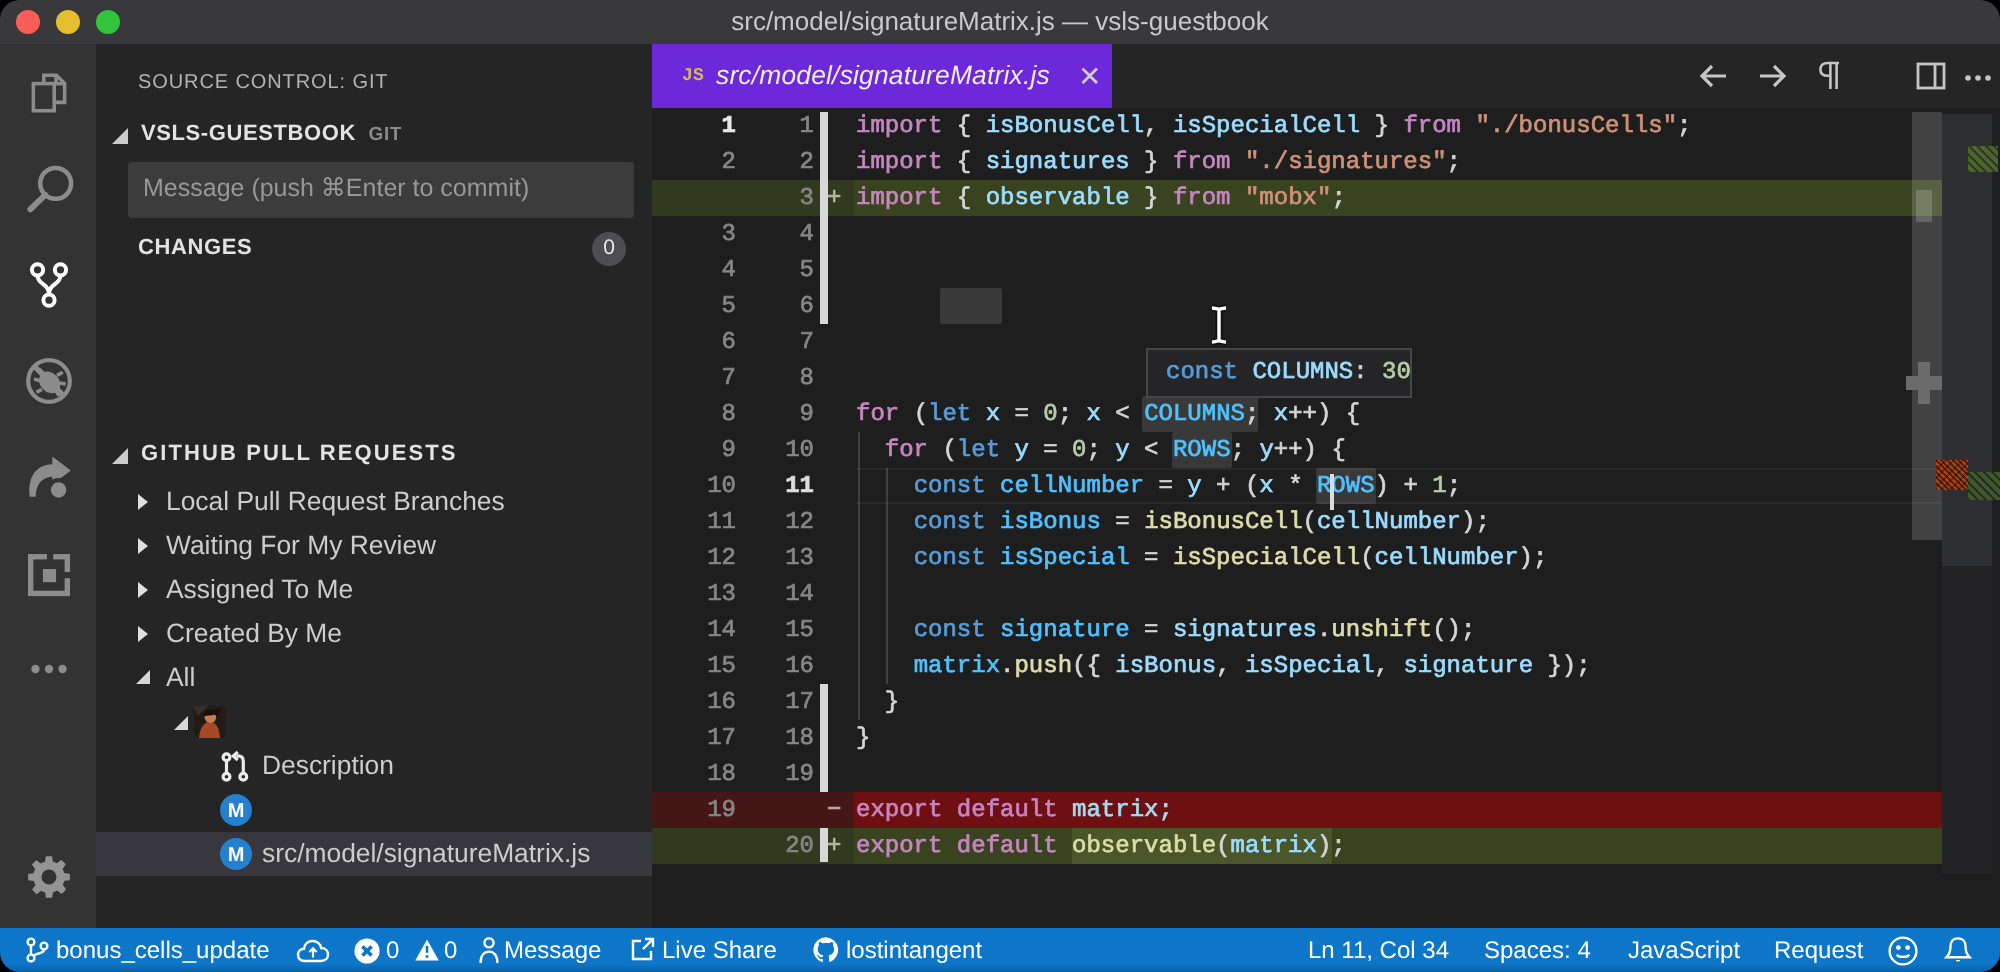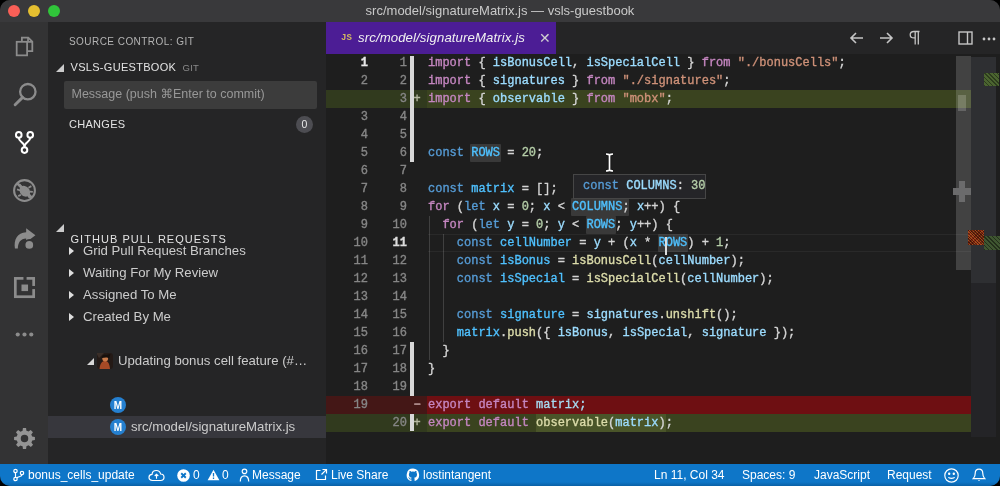--- a/index.html
+++ b/index.html
@@ -8,32 +8,32 @@
 
 .titlebar{position:absolute;left:0;top:0;width:1000px;height:22px;background:#39393b}
 .tl{position:absolute;top:5px;width:12px;height:12px;border-radius:50%}
 .title{position:absolute;top:0;left:0;width:1000px;height:22px;line-height:22px;text-align:center;color:#c9c9c9;font-size:13px}
 
 .activity{position:absolute;left:0;top:22px;width:48px;height:442px;background:#333334}
 .aicon{position:absolute;left:11.5px;width:25px;height:25px}
 
 .sidebar{position:absolute;left:48px;top:22px;width:278px;height:442px;background:#252526;color:#cccccc}
 .sbtitle{position:absolute;left:21px;top:14px;font-size:10px;color:#b3b3b3;letter-spacing:.45px}
-.shead{position:absolute;left:18px;font-size:11px;font-weight:400;color:#e3e3e3;letter-spacing:.3px}
+.shead{position:absolute;left:18px;font-size:11px;font-weight:700;color:#e3e3e3;letter-spacing:.3px}
 .tw{position:absolute;width:0;height:0}
 .msgbox{position:absolute;left:15.5px;top:59px;width:253px;height:28px;background:#3c3c3c;color:#989898;font-size:12.5px;line-height:27px;padding-left:8px;border-radius:2px}
 .badge{position:absolute;left:248px;top:94px;width:17px;height:17px;border-radius:50%;background:#4d4d52;color:#e8e8e8;font-size:10.5px;line-height:17px;text-align:center}
 .trow{position:absolute;left:0;width:278px;height:22px;font-size:13.2px;line-height:22px;color:#cccccc;white-space:nowrap;overflow:hidden}
 .chev{display:inline-block;width:0;height:0;border-style:solid;vertical-align:middle;margin-bottom:2px}
 .chev.r{border-width:4.3px 0 4.3px 5.6px;border-color:transparent transparent transparent #dedede}
 .chev.d{border-width:0 0 7.5px 7.5px;border-color:transparent transparent #d7d7d7 transparent}
 
 .editor{position:absolute;left:326px;top:22px;width:674px;height:442px;background:#1e1e1e}
 .tabstrip{position:absolute;left:0;top:0;width:674px;height:32px;background:#252526}
-.tab{position:absolute;left:0;top:0;width:230px;height:32px;background:#4c1d95;color:#f0f0f0;font-size:13.2px;font-style:italic;line-height:32px;letter-spacing:.1px}
+.tab{position:absolute;left:0;top:0;width:230px;height:32px;background:#6d28d9;color:#f0f0f0;font-size:13.2px;font-style:italic;line-height:32px;letter-spacing:.1px}
 .mono{font-family:"Liberation Mono",monospace}
 .crow{position:absolute;left:0;width:674px;height:18px;font-family:"Liberation Mono",monospace;font-size:12px;line-height:18px;white-space:pre;-webkit-text-stroke:.35px}
 .ln{position:absolute;left:0;top:0;width:42px;text-align:right}
 .rn{position:absolute;left:0;top:0;width:81px;text-align:right}
 .mk{position:absolute;left:87.5px;top:0}
 .ct{position:absolute;left:102px;top:0}
 .whl{position:absolute;background:rgba(255,255,255,.12);border-radius:1px}
 .guide{position:absolute;width:1px;background:#404040}
 .wbar{position:absolute;left:84px;width:3.6px;background:#d8d8d8}
 
@@ -99,34 +99,45 @@
   </div>
 
   <div class="sidebar">
     <div class="sbtitle">SOURCE CONTROL: GIT</div>
     <div class="tw" style="left:8px;top:41.5px;border-style:solid;border-width:0 0 8.5px 8.5px;border-color:transparent transparent #cbcbcb transparent"></div>
     <div class="shead" style="top:39px;left:22.5px;font-size:11px">VSLS-GUESTBOOK <span style="color:#8a8a8a;font-size:9.5px">&nbsp;GIT</span></div>
     <div class="msgbox">Message (push ⌘Enter to commit)</div>
     <div class="shead" style="top:96px;left:21px">CHANGES</div>
     <div class="badge">0</div>
     <div class="tw" style="left:8px;top:202px;border-style:solid;border-width:0 0 8.5px 8.5px;border-color:transparent transparent #cbcbcb transparent"></div>
-    <div class="shead" style="top:211px;left:22.5px;font-size:11px;letter-spacing:1.05px">GITHUB PULL REQUESTS</div>
-    <div class="trow" style="top:218px"><span style="margin-left:21px"><span class="chev r"></span></span><span style="margin-left:9px">Grid Pull Request Branches</span></div>
+    <div class="shead" style="top:199px;left:22.5px;font-size:11px;letter-spacing:1.05px">GITHUB PULL REQUESTS</div>
+    <div class="trow" style="top:218px"><span style="margin-left:21px"><span class="chev r"></span></span><span style="margin-left:9px">Local Pull Request Branches</span></div>
     <div class="trow" style="top:240px"><span style="margin-left:21px"><span class="chev r"></span></span><span style="margin-left:9px">Waiting For My Review</span></div>
     <div class="trow" style="top:262px"><span style="margin-left:21px"><span class="chev r"></span></span><span style="margin-left:9px">Assigned To Me</span></div>
     <div class="trow" style="top:284px"><span style="margin-left:21px"><span class="chev r"></span></span><span style="margin-left:9px">Created By Me</span></div>
+    <div class="trow" style="top:306px"><span style="margin-left:20px"><span class="chev d"></span></span><span style="margin-left:8px">All</span></div>
     <div class="trow" style="top:328px"><span style="position:absolute;left:39px;top:8px" class="chev d"></span>
       <svg style="position:absolute;left:49px;top:3px" width="16" height="16" viewBox="0 0 16 16">
           <rect width="16" height="16" rx="3" fill="#241a16"></rect>
           <path d="M2.5 16 C3 10.5 5 8 8 8 C11 8 12.5 10.5 13 16 Z" fill="#a64a26"></path>
           <circle cx="8.2" cy="5.6" r="2.9" fill="#c97b4a"></circle>
           <path d="M4.8 5 C4.6 2.6 7 1.4 9 2 L13.5 1 L12 5.5 C11 4.5 10 4.2 9 4.6 Z" fill="#17100c"></path>
           <path d="M0 0 H7 L2 5 C1 3.5 .5 2 0 1.5 Z" fill="#3a2e28"></path>
         </svg>
-      <span style="margin-left:70px">Updating bonus cell feature (#…</span></div>
+      </div>
+    <div class="trow" style="top:350px">
+      <svg style="position:absolute;left:61px;top:3px" width="17" height="17" viewBox="0 0 16 16" fill="none" stroke="#ececec" stroke-width="1.5">
+        <circle cx="4" cy="3.4" r="1.6"></circle>
+        <path d="M4 5 V11"></path>
+        <circle cx="4" cy="12.6" r="1.6"></circle>
+        <path d="M8.6 2.8 H9.4 C11.2 2.8 11.9 3.6 11.9 5.4 V11"></path>
+        <circle cx="11.9" cy="12.6" r="1.6"></circle>
+        <path d="M9.3 0.9 L7.2 2.8 L9.3 4.7"></path>
+      </svg>
+      <span style="margin-left:83px">Description</span></div>
     <div class="trow" style="top:372px">
       <svg style="position:absolute;left:62px;top:3px" width="16" height="16" viewBox="0 0 16 16">
           <circle cx="8" cy="8" r="8" fill="#2580d0"></circle>
           <text x="8" y="11.6" text-anchor="middle" font-size="10" font-weight="bold" fill="#fff" font-family="Liberation Sans">M</text>
         </svg>
       </div>
     <div class="trow" style="top:394px;background:#37373d">
       <svg style="position:absolute;left:62px;top:3px" width="16" height="16" viewBox="0 0 16 16">
           <circle cx="8" cy="8" r="8" fill="#2580d0"></circle>
           <text x="8" y="11.6" text-anchor="middle" font-size="10" font-weight="bold" fill="#fff" font-family="Liberation Sans">M</text>
@@ -172,23 +183,23 @@
     <div class="whl" style="left:332px;top:212px;width:30px;height:18px"></div>
 
     <div class="guide" style="left:102.5px;top:194px;height:144px"></div>
     <div class="guide" style="left:117px;top:212px;height:108px"></div>
 
 <div class="crow" style="top:32px;"><span class="ln" style="color:#e7e7e7;font-weight:700">1</span><span class="rn" style="color:#868686">1</span><span class="ct"><span style="color:#c586c0">import&nbsp;</span><span style="color:#d4d4d4">{&nbsp;</span><span style="color:#9cdcfe">isBonusCell</span><span style="color:#d4d4d4">,&nbsp;</span><span style="color:#9cdcfe">isSpecialCell</span><span style="color:#d4d4d4">&nbsp;}&nbsp;</span><span style="color:#c586c0">from&nbsp;</span><span style="color:#ce9178">"./bonusCells"</span><span style="color:#d4d4d4">;</span></span></div>
 <div class="crow" style="top:50px;"><span class="ln" style="color:#868686">2</span><span class="rn" style="color:#868686">2</span><span class="ct"><span style="color:#c586c0">import&nbsp;</span><span style="color:#d4d4d4">{&nbsp;</span><span style="color:#9cdcfe">signatures</span><span style="color:#d4d4d4">&nbsp;}&nbsp;</span><span style="color:#c586c0">from&nbsp;</span><span style="color:#ce9178">"./signatures"</span><span style="color:#d4d4d4">;</span></span></div>
 <div class="crow" style="top:68px;background:linear-gradient(90deg,#313a1e 0,#313a1e 101px,#3a431f 101px,#3a431f 645px,transparent 645px);"><span class="ln" style="color:#868686"></span><span class="rn" style="color:#868686">3</span><span class="mk" style="color:#b5b8a0">+</span><span class="ct"><span style="color:#c586c0">import&nbsp;</span><span style="color:#d4d4d4">{&nbsp;</span><span style="color:#9cdcfe">observable</span><span style="color:#d4d4d4">&nbsp;}&nbsp;</span><span style="color:#c586c0">from&nbsp;</span><span style="color:#ce9178">"mobx"</span><span style="color:#d4d4d4">;</span></span></div>
 <div class="crow" style="top:86px;"><span class="ln" style="color:#868686">3</span><span class="rn" style="color:#868686">4</span><span class="ct"></span></div>
 <div class="crow" style="top:104px;"><span class="ln" style="color:#868686">4</span><span class="rn" style="color:#868686">5</span></div>
-<div class="crow" style="top:122px;"><span class="ln" style="color:#868686">5</span><span class="rn" style="color:#868686">6</span><span class="ct"><span style="color:#569cd6">const&nbsp;</span><span style="color:#4fc1ff">ROWS</span><span style="color:#d4d4d4">&nbsp;=&nbsp;</span><span style="color:#b5cea8">20</span><span style="color:#d4d4d4">;</span></span></div>
+<div class="crow" style="top:122px;"><span class="ln" style="color:#868686">5</span><span class="rn" style="color:#868686">6</span></div>
 <div class="crow" style="top:140px;"><span class="ln" style="color:#868686">6</span><span class="rn" style="color:#868686">7</span><span class="ct"></span></div>
-<div class="crow" style="top:158px;"><span class="ln" style="color:#868686">7</span><span class="rn" style="color:#868686">8</span><span class="ct"><span style="color:#569cd6">const&nbsp;</span><span style="color:#4fc1ff">matrix</span><span style="color:#d4d4d4">&nbsp;=&nbsp;</span><span style="color:#d4d4d4">[]</span><span style="color:#d4d4d4">;</span></span></div>
+<div class="crow" style="top:158px;"><span class="ln" style="color:#868686">7</span><span class="rn" style="color:#868686">8</span></div>
 <div class="crow" style="top:176px;"><span class="ln" style="color:#868686">8</span><span class="rn" style="color:#868686">9</span><span class="ct"><span style="color:#c586c0">for&nbsp;</span><span style="color:#d4d4d4">(</span><span style="color:#569cd6">let&nbsp;</span><span style="color:#9cdcfe">x</span><span style="color:#d4d4d4">&nbsp;=&nbsp;</span><span style="color:#b5cea8">0</span><span style="color:#d4d4d4">;&nbsp;</span><span style="color:#9cdcfe">x</span><span style="color:#d4d4d4">&nbsp;&lt;&nbsp;</span><span style="color:#4fc1ff">COLUMNS</span><span style="color:#d4d4d4">;&nbsp;</span><span style="color:#9cdcfe">x</span><span style="color:#d4d4d4">++</span><span style="color:#d4d4d4">)&nbsp;{</span></span></div>
 <div class="crow" style="top:194px;"><span class="ln" style="color:#868686">9</span><span class="rn" style="color:#868686">10</span><span class="ct"><span style="color:#c586c0">&nbsp;&nbsp;for&nbsp;</span><span style="color:#d4d4d4">(</span><span style="color:#569cd6">let&nbsp;</span><span style="color:#9cdcfe">y</span><span style="color:#d4d4d4">&nbsp;=&nbsp;</span><span style="color:#b5cea8">0</span><span style="color:#d4d4d4">;&nbsp;</span><span style="color:#9cdcfe">y</span><span style="color:#d4d4d4">&nbsp;&lt;&nbsp;</span><span style="color:#4fc1ff">ROWS</span><span style="color:#d4d4d4">;&nbsp;</span><span style="color:#9cdcfe">y</span><span style="color:#d4d4d4">++</span><span style="color:#d4d4d4">)&nbsp;{</span></span></div>
 <div class="crow" style="top:212px;"><span class="ln" style="color:#868686">10</span><span class="rn" style="color:#dcdcdc;font-weight:700">11</span><span class="ct"><span style="color:#d4d4d4">&nbsp;&nbsp;&nbsp;&nbsp;</span><span style="color:#569cd6">const&nbsp;</span><span style="color:#4fc1ff">cellNumber</span><span style="color:#d4d4d4">&nbsp;=&nbsp;</span><span style="color:#9cdcfe">y</span><span style="color:#d4d4d4">&nbsp;+&nbsp;</span><span style="color:#d4d4d4">(</span><span style="color:#9cdcfe">x</span><span style="color:#d4d4d4">&nbsp;*&nbsp;</span><span style="color:#4fc1ff">ROWS</span><span style="color:#d4d4d4">)</span><span style="color:#d4d4d4">&nbsp;+&nbsp;</span><span style="color:#b5cea8">1</span><span style="color:#d4d4d4">;</span></span></div>
 <div class="crow" style="top:230px;"><span class="ln" style="color:#868686">11</span><span class="rn" style="color:#868686">12</span><span class="ct"><span style="color:#d4d4d4">&nbsp;&nbsp;&nbsp;&nbsp;</span><span style="color:#569cd6">const&nbsp;</span><span style="color:#4fc1ff">isBonus</span><span style="color:#d4d4d4">&nbsp;=&nbsp;</span><span style="color:#dcdcaa">isBonusCell</span><span style="color:#d4d4d4">(</span><span style="color:#9cdcfe">cellNumber</span><span style="color:#d4d4d4">)</span><span style="color:#d4d4d4">;</span></span></div>
 <div class="crow" style="top:248px;"><span class="ln" style="color:#868686">12</span><span class="rn" style="color:#868686">13</span><span class="ct"><span style="color:#d4d4d4">&nbsp;&nbsp;&nbsp;&nbsp;</span><span style="color:#569cd6">const&nbsp;</span><span style="color:#4fc1ff">isSpecial</span><span style="color:#d4d4d4">&nbsp;=&nbsp;</span><span style="color:#dcdcaa">isSpecialCell</span><span style="color:#d4d4d4">(</span><span style="color:#9cdcfe">cellNumber</span><span style="color:#d4d4d4">)</span><span style="color:#d4d4d4">;</span></span></div>
 <div class="crow" style="top:266px;"><span class="ln" style="color:#868686">13</span><span class="rn" style="color:#868686">14</span><span class="ct"></span></div>
 <div class="crow" style="top:284px;"><span class="ln" style="color:#868686">14</span><span class="rn" style="color:#868686">15</span><span class="ct"><span style="color:#d4d4d4">&nbsp;&nbsp;&nbsp;&nbsp;</span><span style="color:#569cd6">const&nbsp;</span><span style="color:#4fc1ff">signature</span><span style="color:#d4d4d4">&nbsp;=&nbsp;</span><span style="color:#9cdcfe">signatures</span><span style="color:#d4d4d4">.</span><span style="color:#dcdcaa">unshift</span><span style="color:#d4d4d4">()</span><span style="color:#d4d4d4">;</span></span></div>
 <div class="crow" style="top:302px;"><span class="ln" style="color:#868686">15</span><span class="rn" style="color:#868686">16</span><span class="ct"><span style="color:#d4d4d4">&nbsp;&nbsp;&nbsp;&nbsp;</span><span style="color:#4fc1ff">matrix</span><span style="color:#d4d4d4">.</span><span style="color:#dcdcaa">push</span><span style="color:#d4d4d4">({&nbsp;</span><span style="color:#9cdcfe">isBonus</span><span style="color:#d4d4d4">,&nbsp;</span><span style="color:#9cdcfe">isSpecial</span><span style="color:#d4d4d4">,&nbsp;</span><span style="color:#9cdcfe">signature</span><span style="color:#d4d4d4">&nbsp;});</span></span></div>
 <div class="crow" style="top:320px;"><span class="ln" style="color:#868686">16</span><span class="rn" style="color:#868686">17</span><span class="ct"><span style="color:#d4d4d4">&nbsp;&nbsp;}</span></span></div>
 <div class="crow" style="top:338px;"><span class="ln" style="color:#868686">17</span><span class="rn" style="color:#868686">18</span><span class="ct"><span style="color:#d4d4d4">}</span></span></div>
@@ -252,21 +263,21 @@
     <svg class="sivg" style="left:315px" width="13" height="13" viewBox="0 0 13 13" fill="none" stroke="#fff" stroke-width="1.2">
       <path d="M10.5 7.5 V11.5 H1.5 V2.5 H5.5"></path>
         <path d="M7.5 1.5 H11.5 V5.5 M11.3 1.7 L6.5 6.5"></path>
     </svg>
     <div class="sitem" style="left:331px">Live Share</div>
     <svg class="sivg" style="left:406px" width="14" height="14" viewBox="0 0 16 16" fill="#fff">
       <path d="M8 .7a7.3 7.3 0 0 0-2.3 14.2c.4.1.5-.2.5-.4v-1.3c-2 .4-2.5-1-2.5-1-.3-.8-.8-1.1-.8-1.1-.7-.4 0-.4 0-.4.7 0 1.1.7 1.1.7.7 1.1 1.7.8 2.2.6 0-.5.2-.8.4-1-1.6-.2-3.3-.8-3.3-3.6 0-.8.3-1.5.7-2-.1-.2-.3-.9.1-1.9 0 0 .6-.2 2 .7a7 7 0 0 1 3.7 0c1.4-.9 2-.7 2-.7.4 1 .2 1.7.1 1.9.5.5.7 1.2.7 2 0 2.8-1.7 3.4-3.3 3.6.3.2.5.7.5 1.4v2c0 .2.1.5.5.4A7.3 7.3 0 0 0 8 .7z"></path>
     </svg>
     <div class="sitem" style="left:423px">lostintangent</div>
     <div class="sitem" style="left:654px">Ln 11, Col 34</div>
-    <div class="sitem" style="left:742px">Spaces: 9</div>
+    <div class="sitem" style="left:742px">Spaces: 4</div>
     <div class="sitem" style="left:814px">JavaScript</div>
     <div class="sitem" style="left:887px">Request</div>
     <svg class="sivg" style="left:944px" width="15" height="15" viewBox="0 0 15 15" fill="none" stroke="#fff" stroke-width="1.2">
       <circle cx="7.5" cy="7.5" r="6.7"></circle>
         <circle cx="5.2" cy="5.8" r=".6" fill="#fff"></circle>
         <circle cx="9.8" cy="5.8" r=".6" fill="#fff"></circle>
         <path d="M4.4 9.3 C5.2 10.8 9.8 10.8 10.6 9.3"></path>
     </svg>
     <svg class="sivg" style="left:972px" width="14" height="15" viewBox="0 0 14 15" fill="#fff">
       <path d="M7 1.2 C9.5 1.2 10.8 3 10.8 5.5 C10.8 9 12.3 10 12.8 10.6 H1.2 C1.7 10 3.2 9 3.2 5.5 C3.2 3 4.5 1.2 7 1.2 Z" fill="none" stroke="#fff" stroke-width="1.2"></path>

